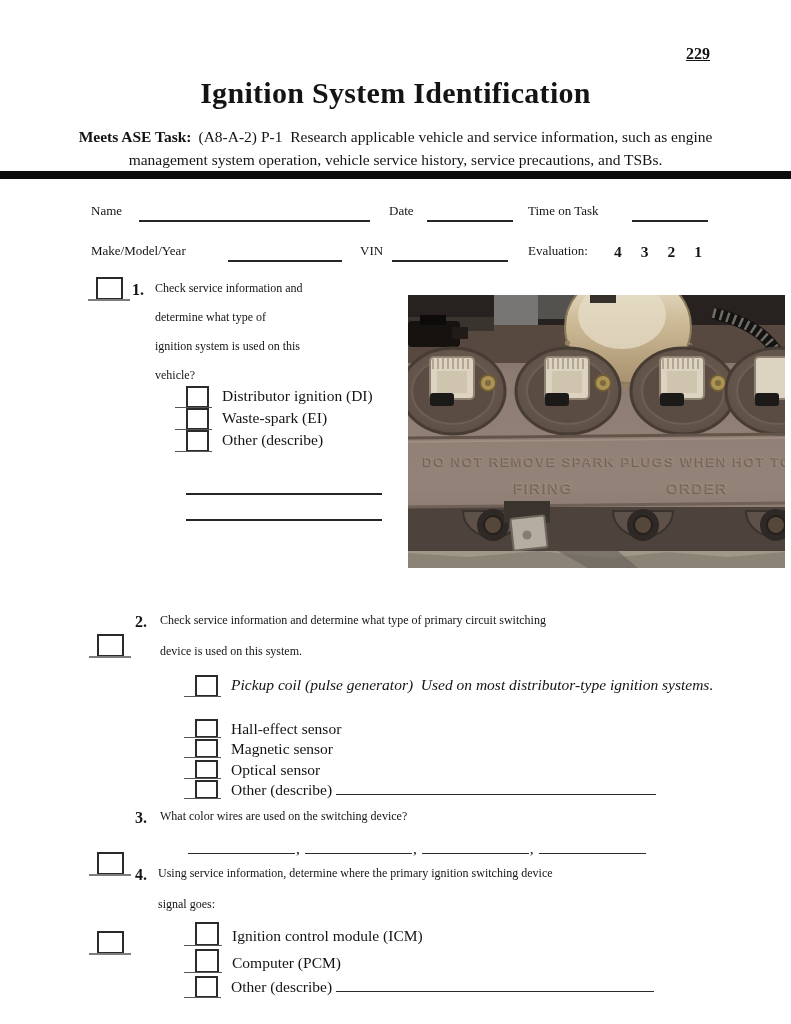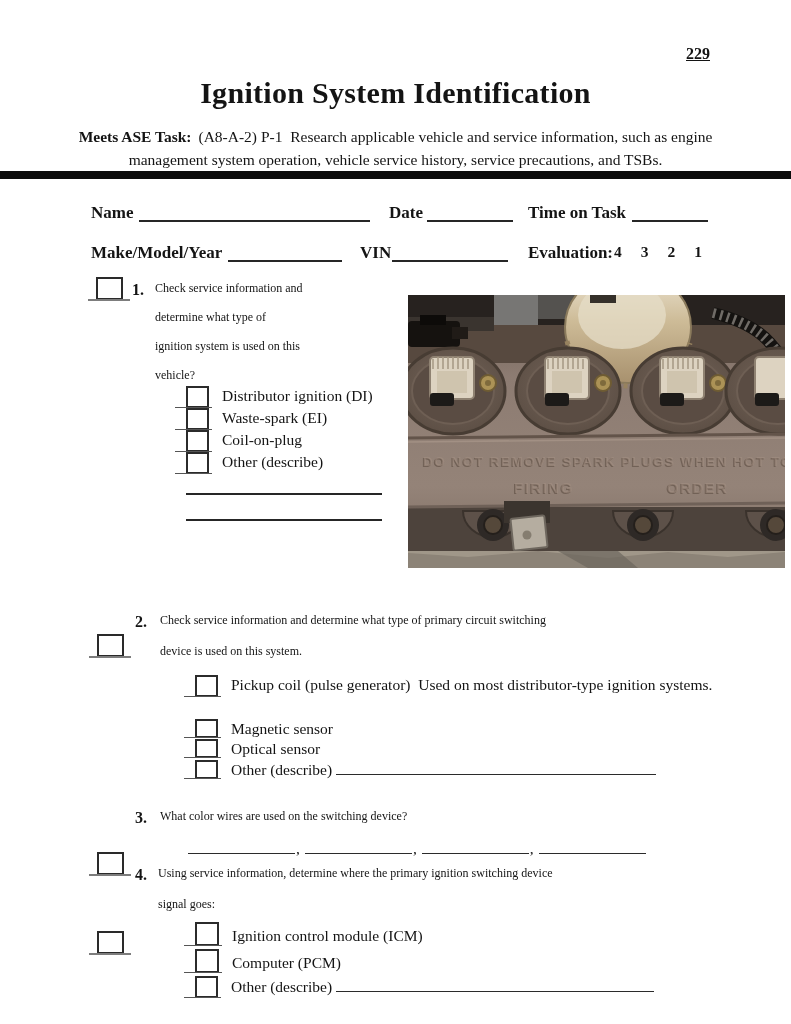--- a/index.html
+++ b/index.html
@@ -8,21 +8,21 @@
     font-family:"Liberation Serif", serif;color:#141414;overflow:hidden;
   }
   .abs{position:absolute;}
   
   .page-number{top:45px;left:686px;font-size:16px;font-weight:bold;text-decoration:underline;}
   .doc-title{top:76px;left:0;width:791px;text-align:center;font-size:30px;font-weight:bold;letter-spacing:.3px;}
   .ase-block{top:125px;left:60px;width:671px;text-align:center;font-size:15.5px;line-height:1.5;}
   .ase-label{font-weight:bold;margin-right:7px;}
   .rule{top:171px;left:0;width:791px;height:8px;background:#0b0b0b;}
   
-  .flabel{font-size:17px;font-weight:bold;white-space:nowrap;}
+  .flabel{font-size:13px;font-weight:normal;white-space:nowrap;}
   .fill{display:inline-block;border-bottom:2px solid #262626;height:1px;}
   .blank{display:inline-block;border-bottom:1.7px solid #2b2b2b;height:13px;vertical-align:baseline;}
   .eval-scale{display:flex;gap:19px;font-weight:bold;font-size:15.5px;}
   
   .qbox{width:23px;height:19px;border:2.2px solid #2a2a2a;background:#fff;position:relative;}
   .qbox::after{content:"";position:absolute;left:-10px;right:-9px;bottom:-3px;border-bottom:2.2px solid #7d7d7d;}
   .qnum{font-size:16px;font-weight:bold;}
   .qtext{font-size:12px;}
   
   .opt-col{display:flex;flex-direction:column;}
@@ -74,24 +74,20 @@
 </div>
 
 <div class="abs opt-col" style="top:386px;left:186px;">
   <div class="opt-row" style="min-height:22px;">
     <span class="opt-box"></span>
     <span class="opt-label">Distributor ignition (DI)</span>
   </div>
   <div class="opt-row" style="min-height:22px;">
     <span class="opt-box"></span>
     <span class="opt-label">Waste-spark (EI)</span>
-  </div>
-  <div class="opt-row" style="min-height:22px;">
-    <span class="opt-box"></span>
-    <span class="opt-label">Coil-on-plug</span>
   </div>
   <div class="opt-row" style="min-height:22px;">
     <span class="opt-box"></span>
     <span class="opt-label">Other (describe)</span>
   </div>
 </div>
 <div class="abs fill" style="top:492px;left:186px;width:196px;"></div>
 <div class="abs fill" style="top:518px;left:186px;width:196px;"></div>
 
 <div class="abs" style="top:295px;left:408px;width:377px;height:273px;">
@@ -231,23 +227,27 @@
 </svg>
 </div>
 
 <div class="abs qbox" style="top:611px;left:97px;"></div>
 <div class="abs qnum" style="top:613px;left:135px;">2.</div>
 <div class="abs qtext" style="top:613px;left:160px;width:590px;">
   <div style="height:31px;">Check service information and determine what type of primary circuit switching</div>
   <div style="height:31px;">device is used on this system.</div>
 </div>
 <div class="abs opt-col" style="top:673px;left:195px;width:545px;">
-  <div class="opt-row" style="min-height:46px;">
+  <div class="opt-row" style="min-height:46px;font-style:italic;">
     <span class="opt-box" style="margin-top:2px;"></span>
     <span class="opt-label" style="width:500px;line-height:1.55;">Pickup coil (pulse generator)&nbsp; Used on most distributor-type ignition systems.</span>
+  </div>
+  <div class="opt-row" style="min-height:19px;">
+    <span class="opt-box" style="height:15px;"></span>
+    <span class="opt-label">Hall-effect sensor</span>
   </div>
   <div class="opt-row" style="min-height:19px;">
     <span class="opt-box" style="height:15px;"></span>
     <span class="opt-label">Magnetic sensor</span>
   </div>
   <div class="opt-row" style="min-height:19px;">
     <span class="opt-box" style="height:15px;"></span>
     <span class="opt-label">Optical sensor</span>
   </div>
   <div class="opt-row" style="min-height:20px;">

